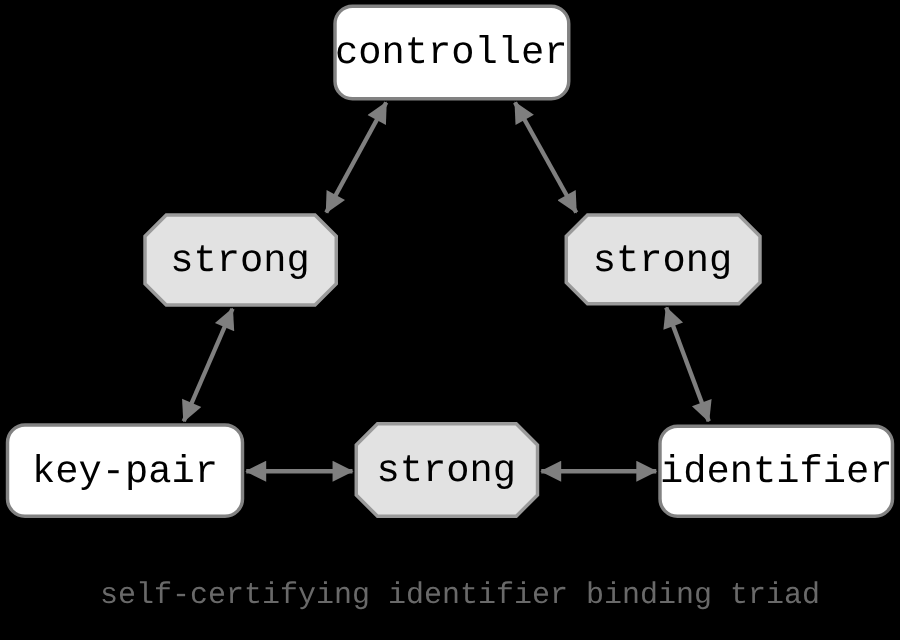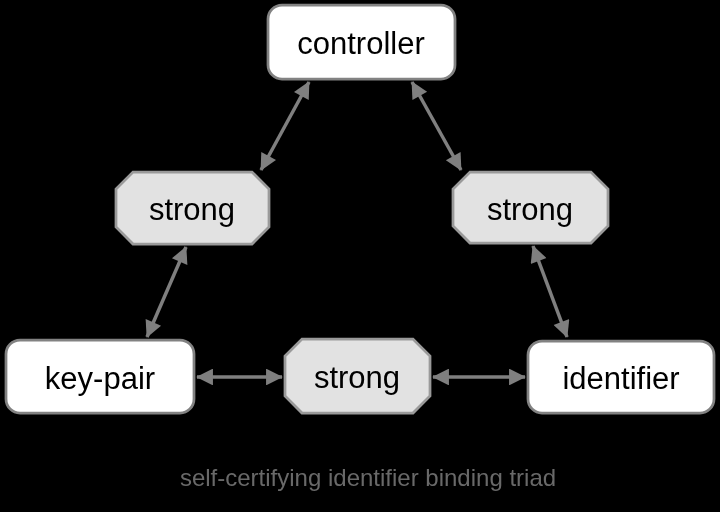--- a/index.html
+++ b/index.html
@@ -6,21 +6,21 @@
     margin: 0;
     padding: 0;
     background: var(--background, #000000);
   }
   .stage {
     position: relative;
     width: 720px;
     height: 496px;
     background: var(--background, #000000);
     overflow: hidden;
-    font-family: Liberation Sans, sans-serif;
+    font-family: Liberation Mono, monospace;
   }
   svg { display: block; }
   .edge {
     stroke: var(--arrow, #7f7f7f);
     stroke-width: 3.5;
     fill: none;
   }
   .node-rect {
     fill: var(--node-fill, #ffffff);
     stroke: var(--node-border, #828282);

